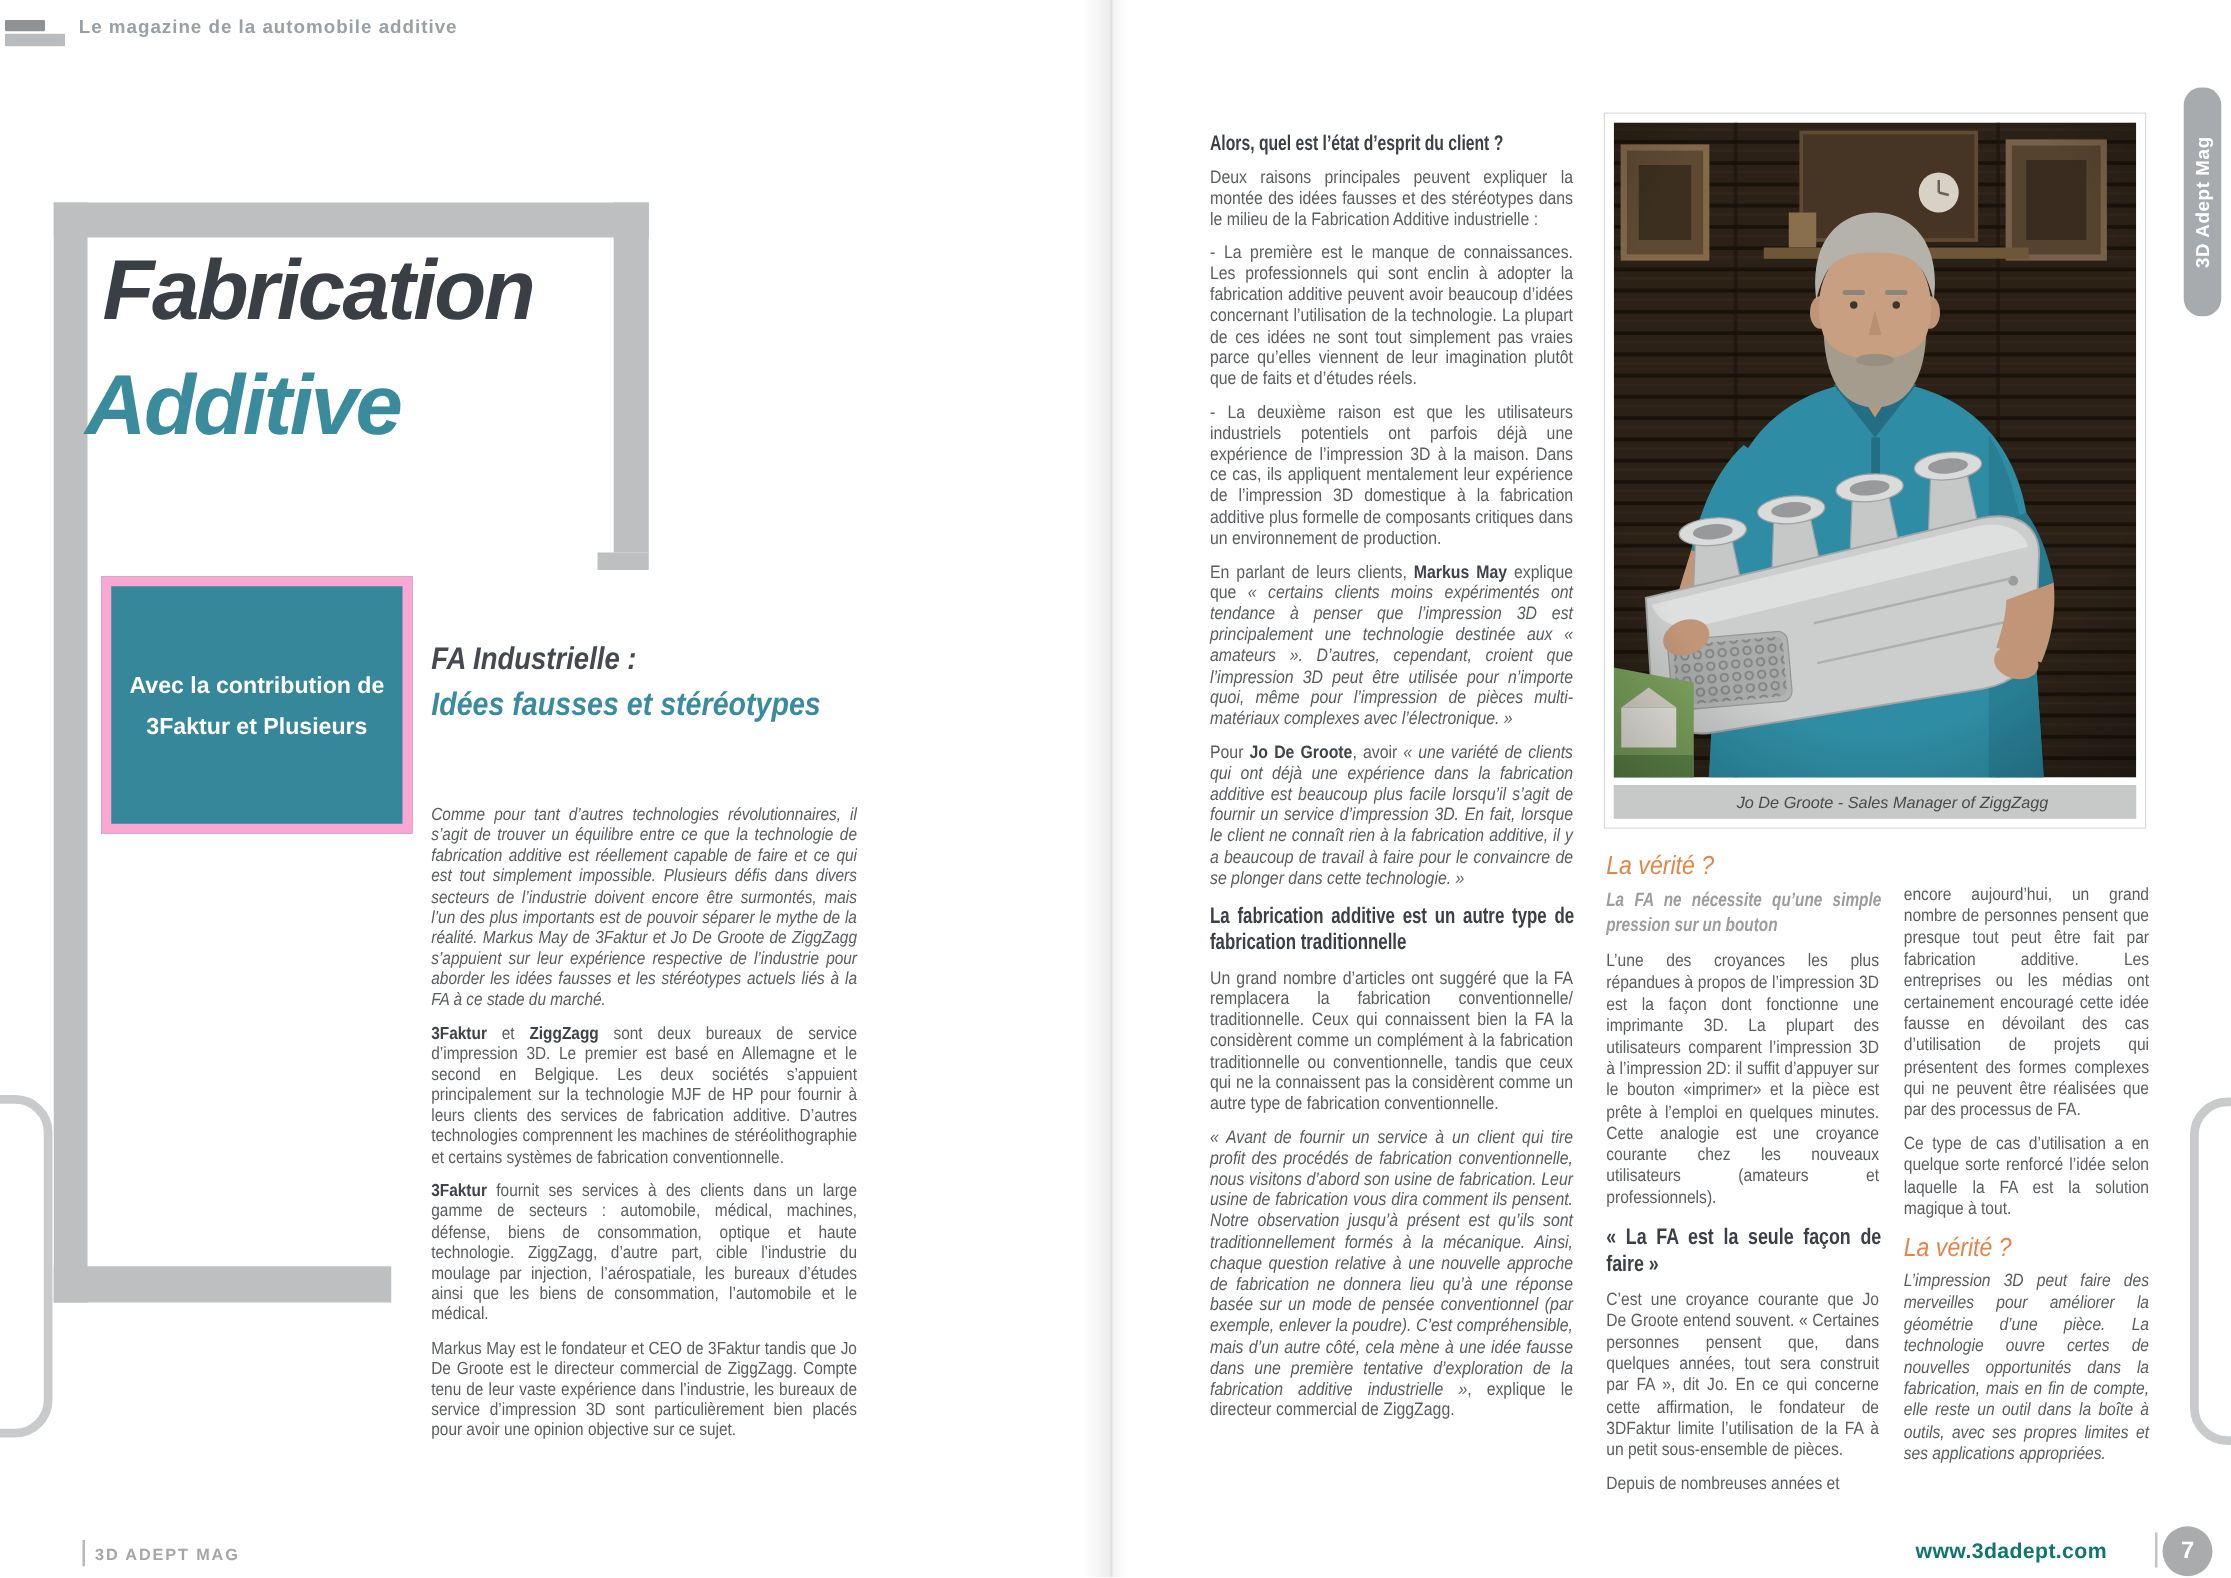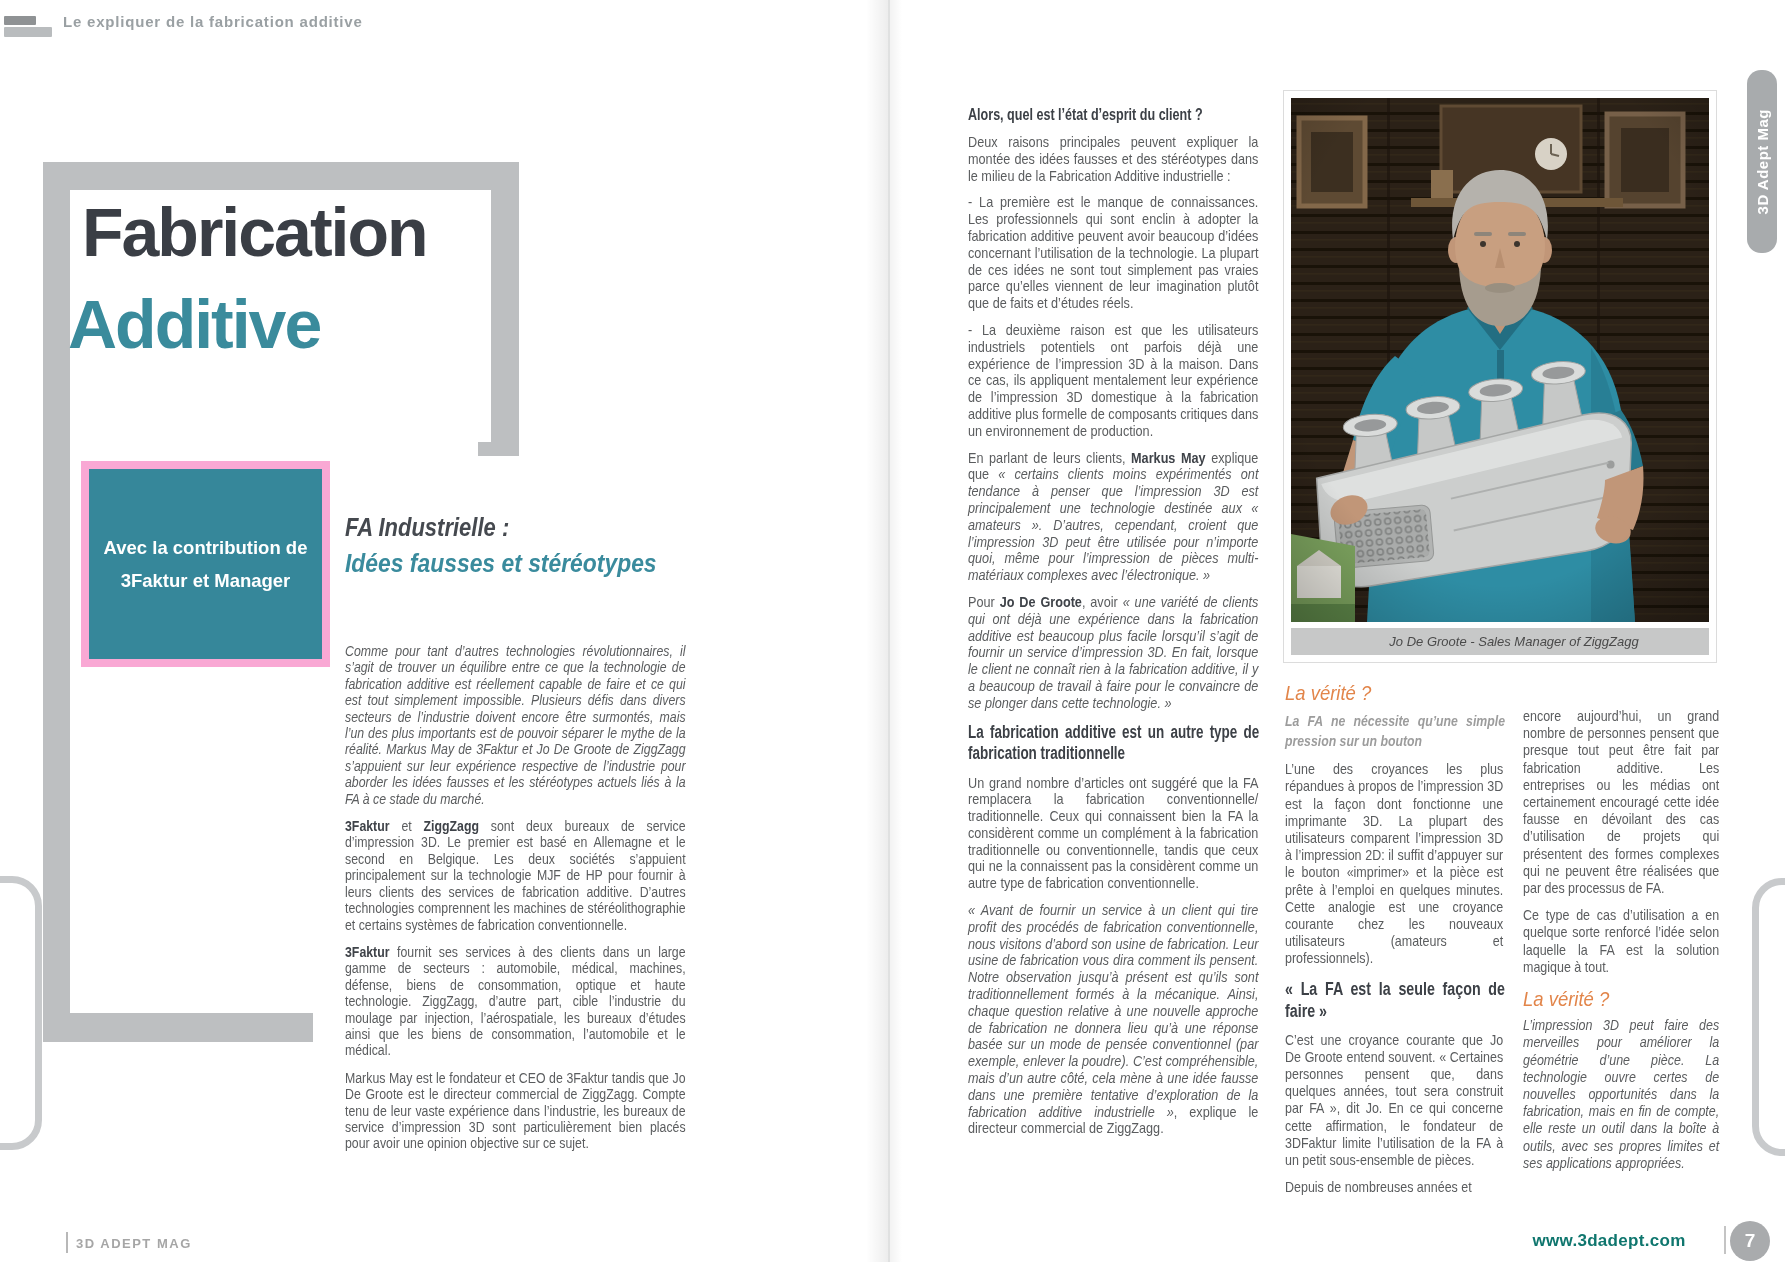--- a/index.html
+++ b/index.html
@@ -9,21 +9,21 @@
   
   .logo-bar{position:absolute;border-radius:1px;}
   .tagline{position:absolute;left:63px;top:13px;font-size:15px;font-weight:bold;
            color:#9aa0a3;letter-spacing:.8px;}
 
   
   .frame{position:absolute;background:#bdbfc1;}
 
   
   .title-line{position:absolute;font-weight:bold;font-size:68px;letter-spacing:-2px;
-              line-height:1;white-space:nowrap;}
+              line-height:1;white-space:nowrap;font-style:italic;}
   .title-1{color:#3a3e45;}
   .title-2{color:#3a8b9c;}
 
   
   .teal-box{position:absolute;left:81px;top:461px;width:233px;height:190px;
             background:#36879a;border:8px solid #f9a8d4;display:flex;
             align-items:center;justify-content:center;text-align:center;}
   .teal-box .inner{color:#ffffff;font-weight:bold;font-size:18.5px;line-height:33px;}
 
   
@@ -88,35 +88,35 @@
                border-radius:50%;background:#a9abad;color:#ffffff;font-weight:bold;
                font-size:19px;display:flex;align-items:center;justify-content:center;}
 </style>
 </head>
 <body>
 
 <div class="spread">
 
   <div class="logo-bar" style="left:4px;top:16px;width:32px;height:9px;background:#8f9294;"></div>
   <div class="logo-bar" style="left:4px;top:27px;width:48px;height:10px;background:#b9bcbe;"></div>
-  <div class="tagline">Le expliquer de la  fabrication additive</div>
+  <div class="tagline">Le magazine de la  automobile additive</div>
 
   <div class="frame" style="left:43px;top:162px;width:476px;height:28px;"></div>
   <div class="frame" style="left:491px;top:162px;width:28px;height:280px;"></div>
   <div class="frame" style="left:478px;top:442px;width:41px;height:14px;"></div>
   <div class="frame" style="left:43px;top:162px;width:27px;height:880px;"></div>
   <div class="frame" style="left:43px;top:1013px;width:270px;height:29px;"></div>
 
   <div class="title-line title-1" style="left:82px;top:198px;">Fabrication</div>
   <div class="title-line title-2" style="left:68px;top:290px;">Additive</div>
 
   <div class="teal-box">
     <div class="inner">
       <div>Avec la contribution de</div>
-      <div>3Faktur et Manager</div>
+      <div>3Faktur et Plusieurs</div>
     </div>
   </div>
 
   <div class="narrow" style="left:345px;top:513px;width:420px;">
     <p class="kicker1">FA Industrielle :</p>
     <p class="kicker2">Idées fausses et stéréotypes</p>
   </div>
 
   <div class="narrow col left-body" style="left:345px;top:643px;width:387px;">
     <p class="intro">Comme pour tant d’autres technologies révolutionnaires, il s’agit de trouver un équilibre entre ce que la technologie de fabrication additive est réellement capable de faire et ce qui est tout simplement impossible. Plusieurs défis dans divers secteurs de l’industrie doivent encore être surmontés, mais l’un des plus importants est de pouvoir séparer le mythe de la réalité. Markus May de 3Faktur et Jo De Groote de ZiggZagg s’appuient sur leur expérience respective de l’industrie pour aborder les idées fausses et les stéréotypes actuels liés à la FA à ce stade du marché.</p>

